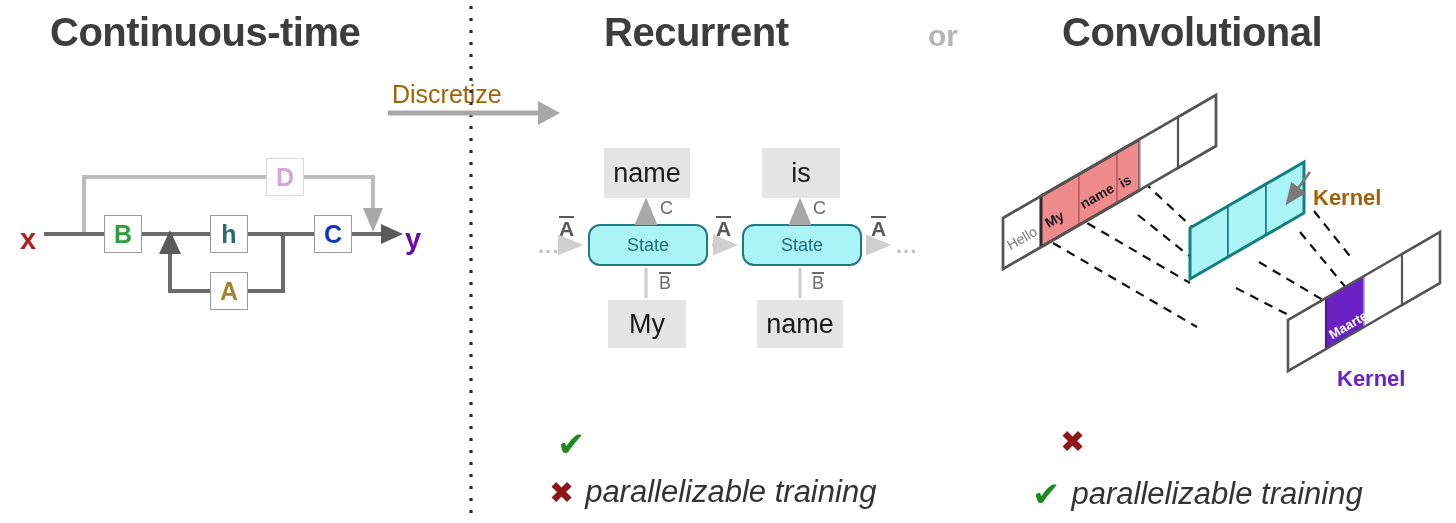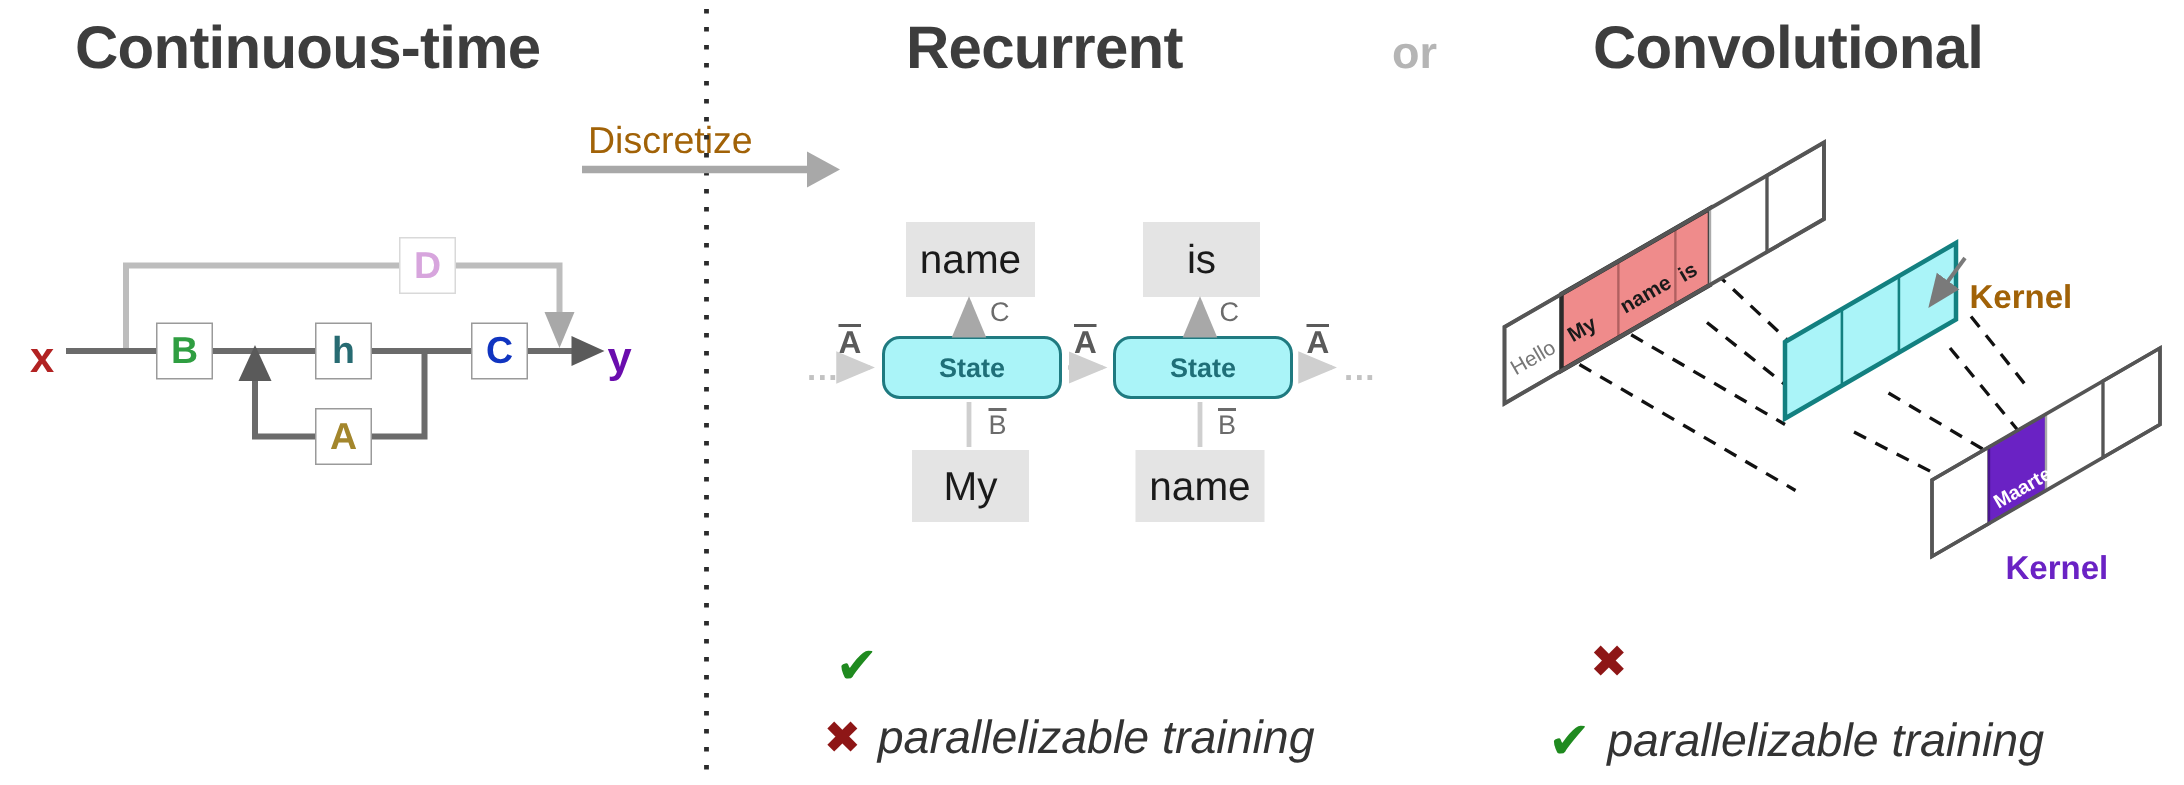--- a/index.html
+++ b/index.html
@@ -22,21 +22,21 @@
         justify-content:center;background:#ffffff;font-weight:bold;}
   .mbox span{line-height:1;}
 
   .tokbox{position:absolute;box-sizing:border-box;background:#e4e4e4;
           display:flex;align-items:center;justify-content:center;
           font-size:27px;color:#1a1a1a;}
 
   .statebox{position:absolute;box-sizing:border-box;background:#aaf4f8;
             border:2.5px solid #1f7a80;border-radius:12px;
             display:flex;align-items:center;justify-content:center;
-            font-size:18px;color:#1f6f78;font-weight:bold;}
+            font-size:18px;color:#1f6f78;}
 
   .mat-lbl{position:absolute;font-size:18px;color:#6b6b6b;white-space:nowrap;
            text-align:center;}
   .mat-lbl.dark{color:#5a5a5a;font-weight:bold;font-size:21px;}
   .ovl{display:inline-block;border-top:2px solid currentColor;padding-top:0px;line-height:1.05;}
   .ell{position:absolute;font-size:22px;color:#c2c2c2;font-weight:bold;letter-spacing:1px;}
 
   .conv-lbl{position:absolute;font-weight:bold;font-size:22px;white-space:nowrap;margin-top:37px;}
   .cell-txt{position:absolute;font-size:13px;white-space:nowrap;
             transform-origin:left center;}

